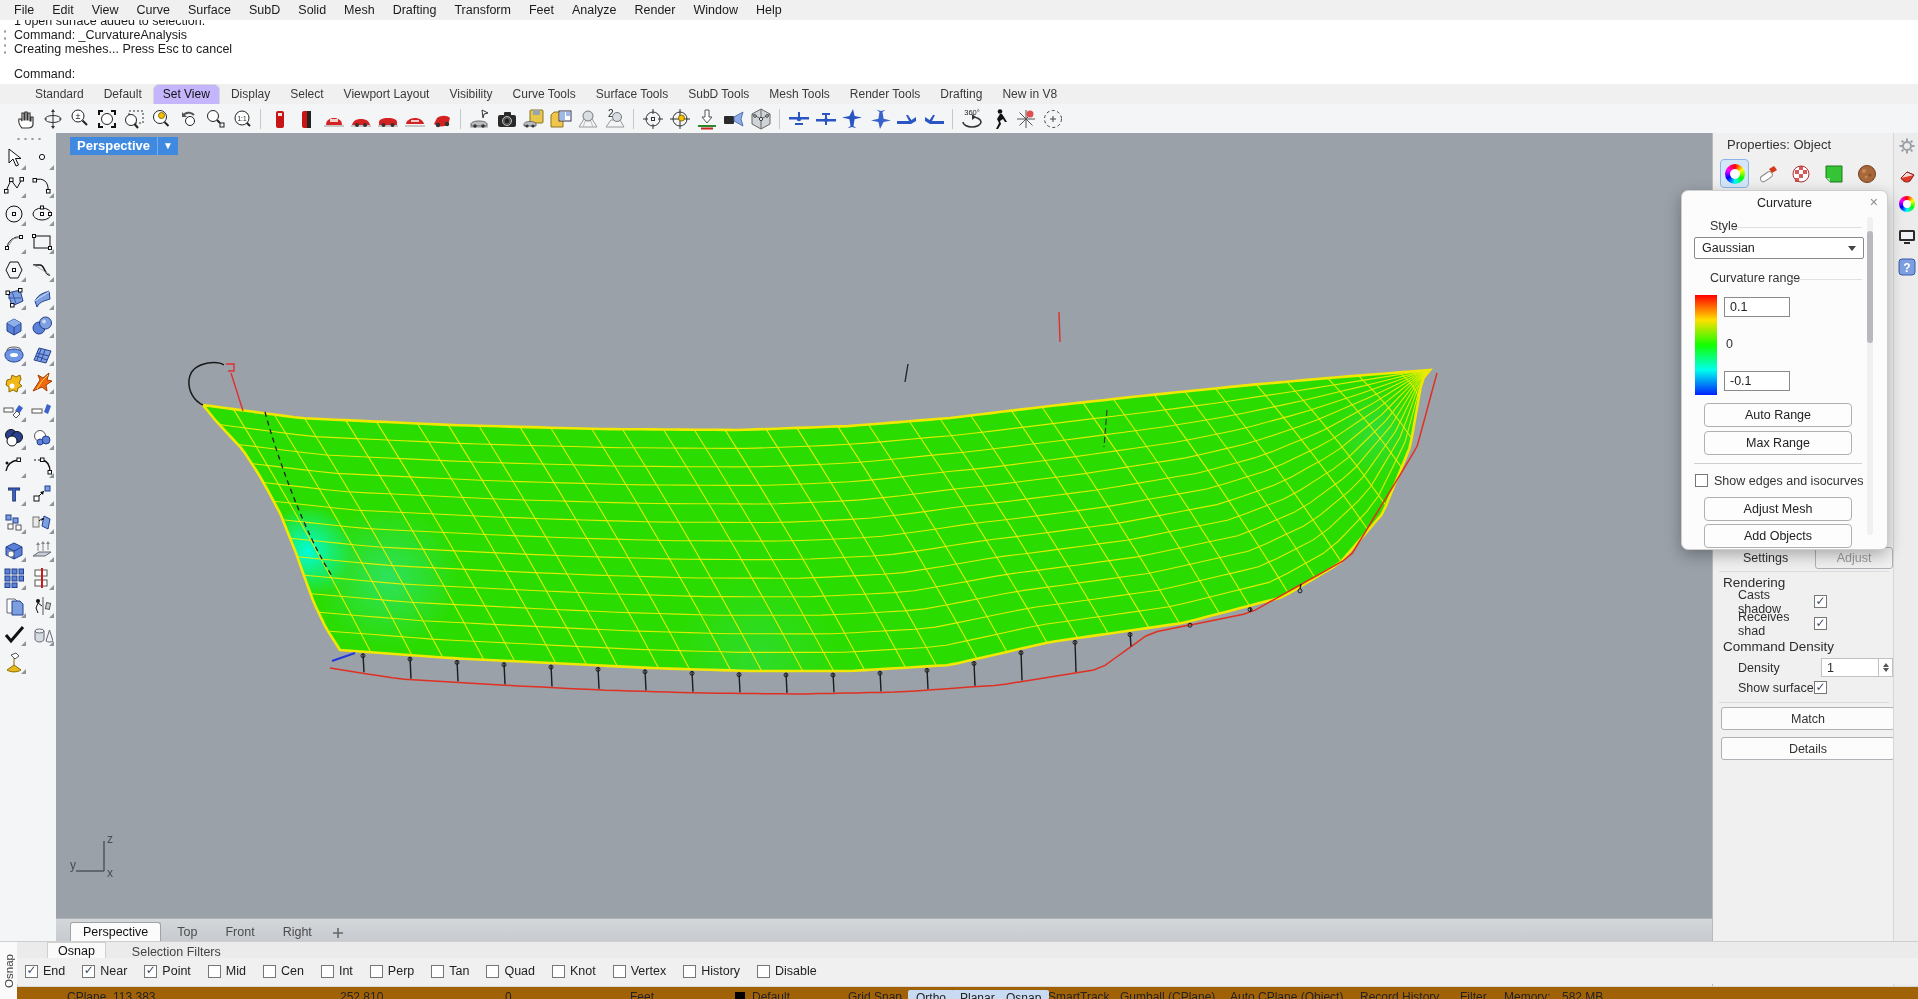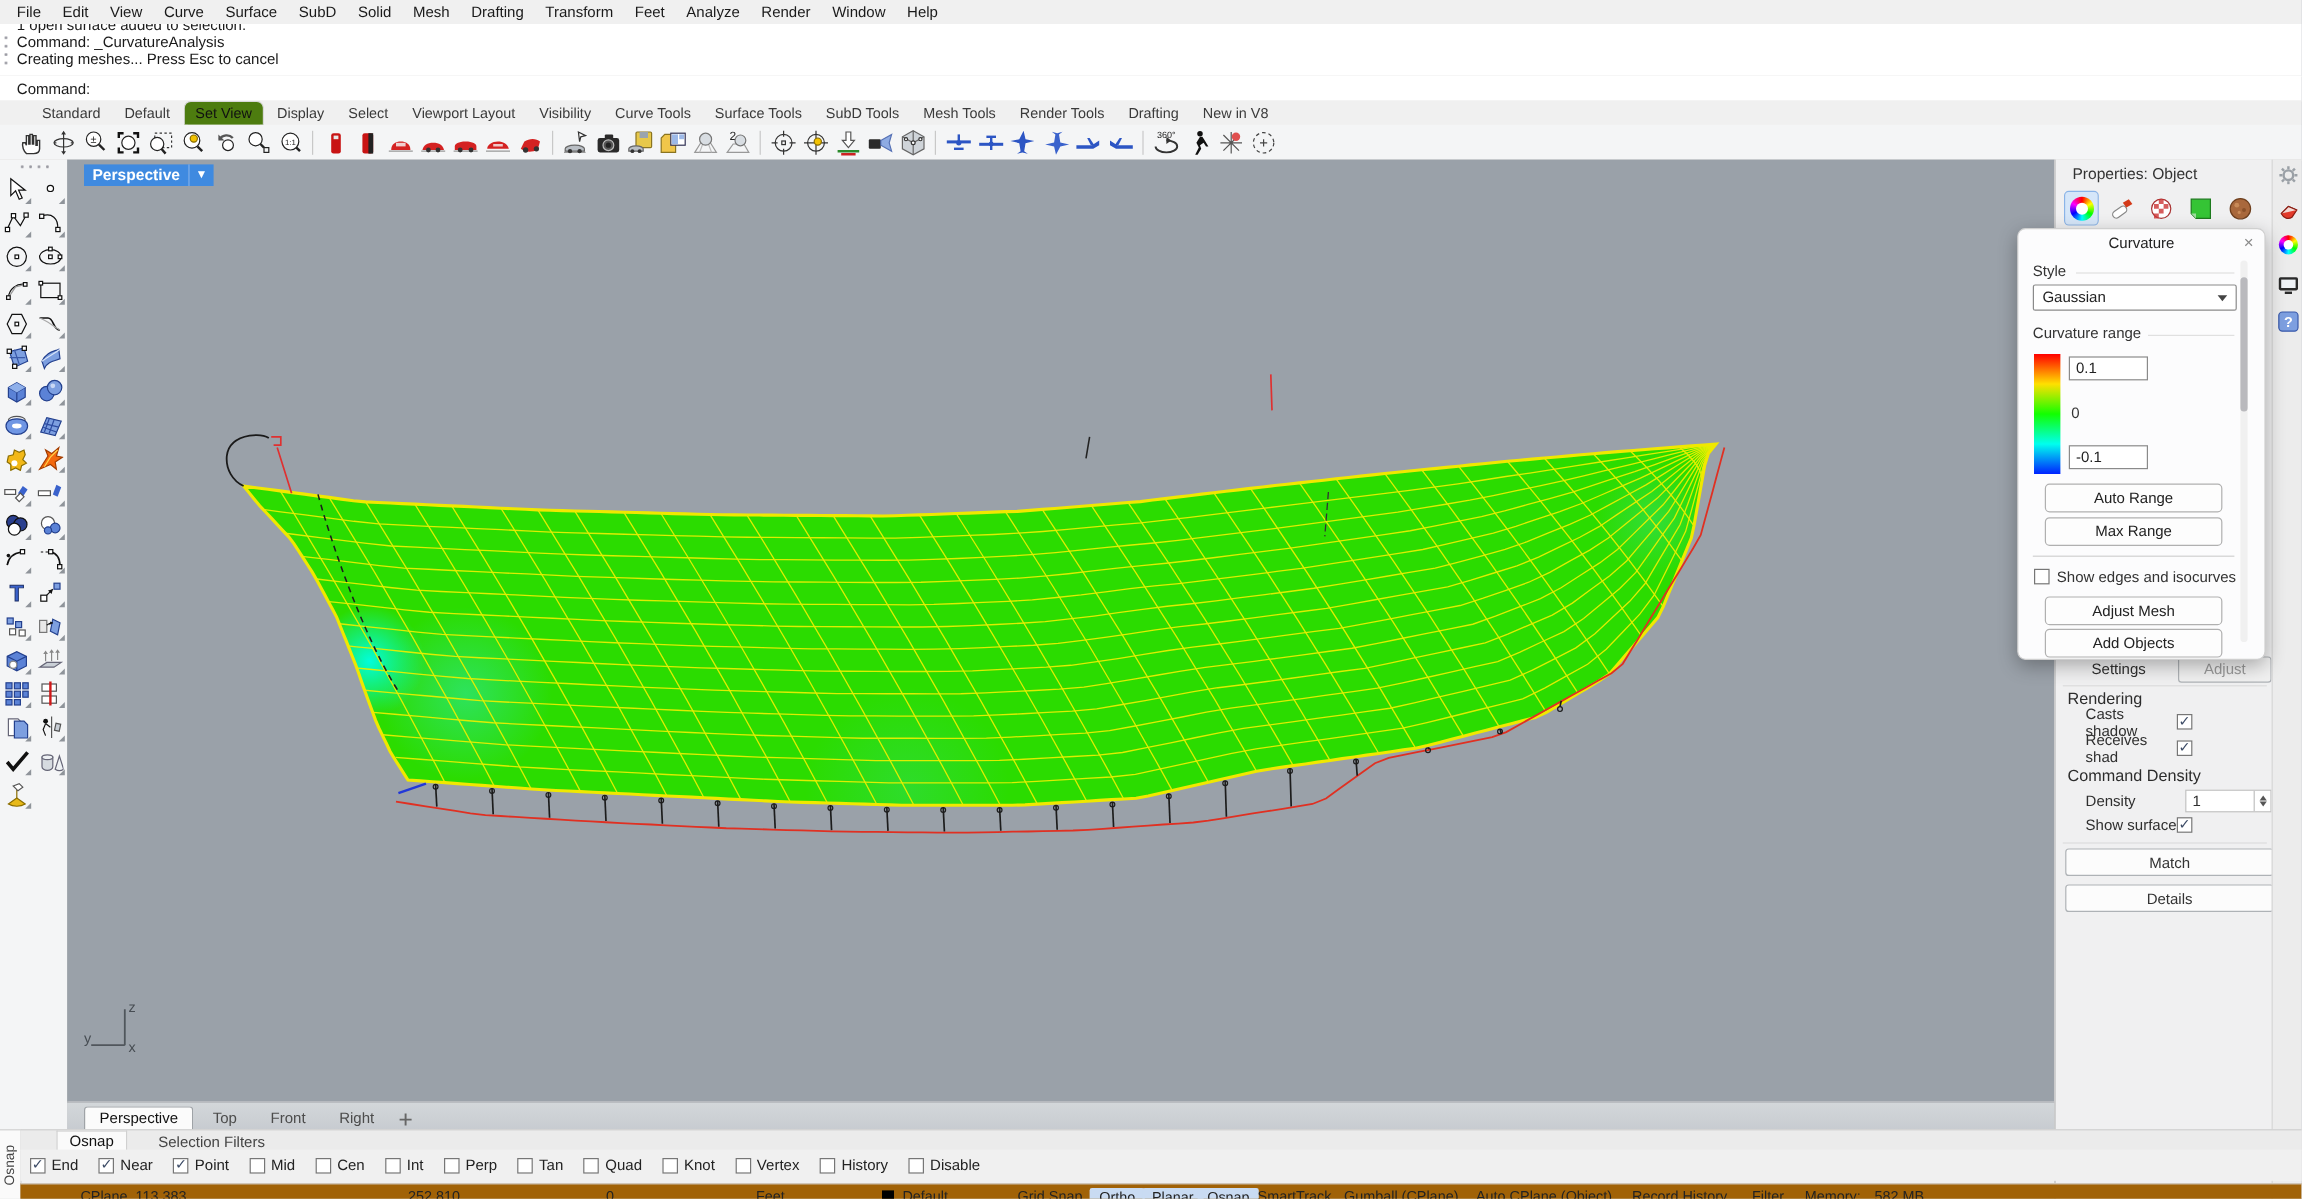--- a/index.html
+++ b/index.html
@@ -16,21 +16,21 @@
   .cmdhist .l0{margin-top:-6px}
   .gripv{position:absolute;left:3px;top:8px;width:4px;height:30px;
          background-image:radial-gradient(circle,#9a9aa2 1px,transparent 1.3px);background-size:4px 7px;background-repeat:repeat-y}
   
   .cmdprompt{left:0;top:63px;width:1918px;height:21px;background:#ffffff;border-bottom:1px solid #cfcfcf;
              font-size:12.5px;display:flex;align-items:center;padding-left:14px}
   
   .tbtabs{left:0;top:84px;width:1918px;height:20px;background:#f0f0f0;display:flex;align-items:flex-end;
           font-size:12px;color:#3a3a3a;padding-left:26px;gap:2px}
   .tbtabs span{padding:2px 9px 3px;cursor:default}
-  .tbtabs span.active{background:#4d7c0f;border:1px solid #d8d8d8;border-bottom:none;border-radius:6px 6px 0 0;color:#111}
+  .tbtabs span.active{background:#c4b5fd;border:1px solid #d8d8d8;border-bottom:none;border-radius:6px 6px 0 0;color:#111}
   
   .tbicons{left:0;top:104px;width:1918px;height:29px;background:#f4f5f6;border-bottom:1px solid #d2d2d2;
            display:flex;align-items:center;padding-left:12px}
   .ti{width:27px;height:26px;display:flex;align-items:center;justify-content:center;border-radius:3px}
   .tsep{width:1px;height:20px;background:#c8c8c8;margin:0 5px}
   
   .leftbar{left:0;top:133px;width:56px;height:808px;background:#f4f5f6;border-right:1px solid #c9c9c9}
   .leftbar .griph{width:26px;height:6px;margin:4px auto 2px;
         background-image:radial-gradient(circle,#9a9aa2 1px,transparent 1.3px);background-size:7px 4px;background-repeat:repeat-x}
   .ltgrid{display:grid;grid-template-columns:26px 26px;gap:2px 2px;justify-content:center}
@@ -75,21 +75,21 @@
   .spin i{display:block;width:0;height:0;border-left:3.5px solid transparent;border-right:3.5px solid transparent}
   .spin .u{border-bottom:4px solid #555}.spin .d{border-top:4px solid #555}
   
   .rightstrip{left:1893px;top:133px;width:25px;height:866px;background:#ececec;border-left:1px solid #d6d6d6;
               display:flex;flex-direction:column;align-items:center;padding-top:5px;gap:12px}
   
   .curv{left:1681px;top:190px;width:205px;height:358px;background:#fcfcfd;border:1px solid #cfcfcf;border-radius:7px;
         box-shadow:0 5px 16px rgba(0,0,0,.3);z-index:60;font-size:12.5px;color:#222}
   .curv .title{position:absolute;left:0;top:5px;width:100%;text-align:center;font-size:12.5px}
   .curv .close{position:absolute;right:9px;top:3px;font-size:14px;color:#8a8a8a;cursor:default}
-  .cv-lab{position:absolute;left:12px;color:#333}
+  .cv-lab{position:absolute;left:28px;color:#333}
   .cv-line{position:absolute;height:1px;background:#e0e0e0}
   .cv-select{position:absolute;left:12px;top:46px;width:170px;height:22px;border:1px solid #8a8a8a;border-radius:2px;
              background:#fff;display:flex;align-items:center;padding-left:7px;box-sizing:border-box}
   .cv-select .chev{position:absolute;right:7px;top:8px;width:0;height:0;border-left:4px solid transparent;
                    border-right:4px solid transparent;border-top:5px solid #444}
   .cv-grad{position:absolute;left:13px;top:104px;width:22px;height:100px;
            background:linear-gradient(to bottom,#ff0000 0%,#ffe000 25%,#12ff00 50%,#00ffee 75%,#0022ff 100%)}
   .cv-input{position:absolute;left:42px;width:66px;height:20px;border:1px solid #8a8a8a;background:#fff;
             display:flex;align-items:center;padding-left:5px;box-sizing:border-box}
   .cv-btn{position:absolute;left:22px;width:146px;height:22px;border:1px solid #b0b0b0;border-radius:4px;background:#fdfdfd;

